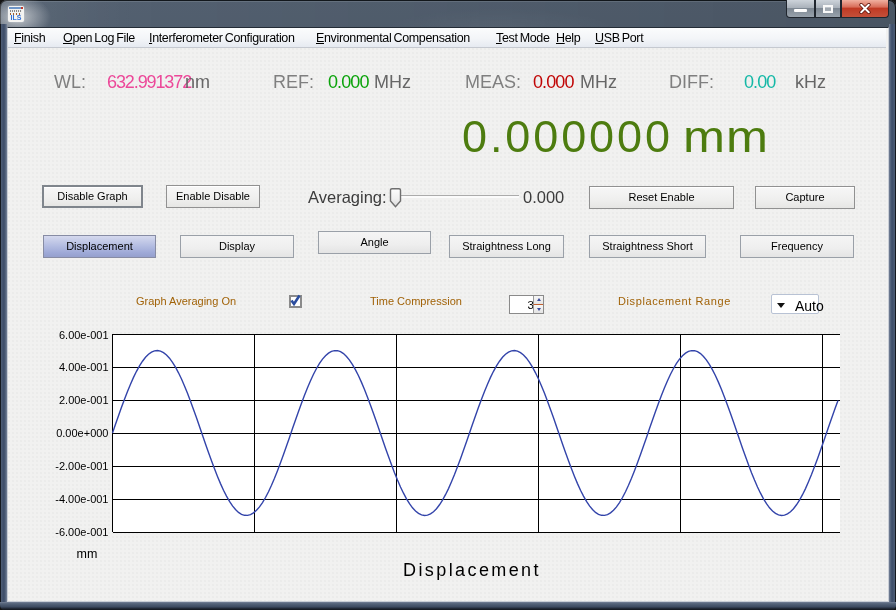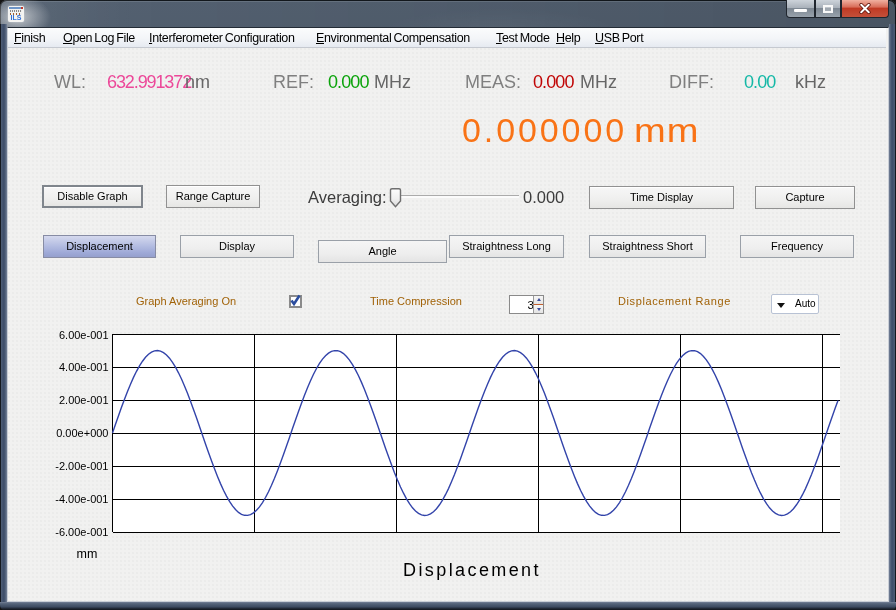--- a/index.html
+++ b/index.html
@@ -14,21 +14,21 @@
 #rb{position:absolute;right:0;top:24px;width:7px;height:580px;background:linear-gradient(270deg,#14181e 0,#14181e 1px,#4e5d75 1px,#3c4c68 4px,#5c6b82 6px,#77839a 7px)}
 #bb{position:absolute;left:0;bottom:0;width:896px;height:8px;border-radius:0 0 5px 5px;background:linear-gradient(180deg,#78849a 0,#5d6b81 1px,#4a596f 3px,#3c4a60 5px,#262f3e 6px,#11151b 8px)}
 
 #menubar{position:absolute;left:0;top:0;width:878px;height:20px;
   background:linear-gradient(180deg,#fbfcfd 0%,#f3f5f8 55%,#e6eaf1 100%);
   border-bottom:1px solid #c5c9d0;font-size:12.5px;letter-spacing:-0.35px;word-spacing:-1px;color:#000;white-space:nowrap;}
 #menubar span{position:absolute;top:3px}
 
 .ro{position:absolute;top:72px;font-size:18px;white-space:nowrap}
 .lbl{color:#7f7f7f}.unit{color:#666}
-#bigtxt{position:absolute;left:462px;top:111px;font-size:34px;color:#f97316;letter-spacing:2.9px}
+#bigtxt{position:absolute;left:462px;top:111px;font-size:45px;color:#4d7c0f;letter-spacing:2.9px}
 
 .btn{position:absolute;height:23px;border:1px solid #919191;background:linear-gradient(180deg,#f7f7f7 0%,#efefee 60%,#e6e6e4 100%);
   font-size:11px;color:#000;text-align:center;line-height:20px;box-shadow:inset 0 1px 0 #fff;}
 .btn.def{border:2px solid #7f858c;line-height:18px}
 .tab{position:absolute;height:23px;border:1px solid #9aa0a8;background:linear-gradient(180deg,#f5f5f5 0%,#eeeeee 60%,#e4e4e4 100%);
   font-size:11px;color:#000;text-align:center;line-height:21px;}
 .tab.sel{background:linear-gradient(180deg,#d5d9ee 0%,#b5bee2 45%,#9ea9d7 80%,#95a0cd 100%);border:1px solid #878ca4;}
 
 .t15{position:absolute;font-size:11px;color:#a16207;white-space:nowrap}
 
@@ -85,41 +85,41 @@
 <span class="ro lbl" style="left:465px">MEAS:</span>
 <span class="ro" style="left:533px;color:#c00505;letter-spacing:-0.9px">0.000</span>
 <span class="ro unit" style="left:580px">MHz</span>
 <span class="ro lbl" style="left:669px">DIFF:</span>
 <span class="ro" style="left:744px;color:#14b8a6;letter-spacing:-0.9px">0.00</span>
 <span class="ro unit" style="left:795px">kHz</span>
 
 <div id="bigtxt">0.000000 <span style="display:inline-block;transform:scaleX(1.12);transform-origin:0 50%;letter-spacing:1px;margin-left:-5px">mm</span></div>
 
 <div class="btn def" style="left:42px;top:185px;width:101px">Disable Graph</div>
-<div class="btn" style="left:166px;top:185px;width:94px">Range Capture</div>
+<div class="btn" style="left:166px;top:185px;width:94px">Enable Disable</div>
 <span class="t15" style="left:308px;top:188px;font-size:16.5px;color:#3c3c3c">Averaging:</span>
 
 <div style="position:absolute;left:401px;top:195px;width:118px;height:3px;background:linear-gradient(180deg,#ababab 0,#ababab 1px,#fbfbfb 1px)"></div>
 <svg style="position:absolute;left:389px;top:188px" width="13" height="20" viewBox="0 0 13 20">
 <defs>
       <linearGradient id="thg" x1="0" y1="0" x2="0" y2="1">
         <stop offset="0" stop-color="#fdfdfd"></stop>
         <stop offset="0.55" stop-color="#efefef"></stop>
         <stop offset="1" stop-color="#dadada"></stop>
       </linearGradient>
     </defs>
 <path d="M1.5 2.2 Q1.5 0.7 3 0.7 L10 0.7 Q11.5 0.7 11.5 2.2 L11.5 13 L6.5 18.8 L1.5 13 Z" fill="url(#thg)" stroke="#6f6f6f" stroke-width="1.4"></path>
   </svg>
 <span class="t15" style="left:523px;top:188px;font-size:16.5px;color:#3c3c3c">0.000</span>
-<div class="btn" style="left:589px;top:186px;width:145px">Time Display</div>
+<div class="btn" style="left:589px;top:186px;width:145px">Reset Enable</div>
 <div class="btn" style="left:755px;top:186px;width:100px">Capture</div>
 
 <div class="tab sel" style="left:43px;top:235px;width:113px">Displacement</div>
 <div class="tab" style="left:180px;top:235px;width:114px">Display</div>
-<div class="tab" style="left:318px;top:240px;width:129px">Angle</div>
+<div class="tab" style="left:318px;top:231px;width:113px">Angle</div>
 <div class="tab" style="left:449px;top:235px;width:115px">Straightness Long</div>
 <div class="tab" style="left:589px;top:235px;width:117px">Straightness Short</div>
 <div class="tab" style="left:740px;top:235px;width:114px">Frequency</div>
 
 <span class="t15" style="left:136px;top:295px">Graph Averaging On</span>
 <div style="position:absolute;left:289px;top:295px;width:13px;height:13px;background:#fff;border:2px solid #8a8a8a">
   <svg width="13" height="13" viewBox="0 0 13 13" style="position:absolute;left:-2px;top:-3px;overflow:visible">
       <path d="M2.5 6.5 L5 10 L10.5 1.5" stroke="#2b4d9e" stroke-width="2.6" fill="none"></path>
     </svg>
 </div>
@@ -127,21 +127,21 @@
 <div style="position:absolute;left:509px;top:295px;width:35px;height:19px;border:1px solid #8a8a8a;background:#fff">
   <span style="position:absolute;right:9px;top:3px;font-size:11.5px">3</span>
   <div style="position:absolute;right:0;top:0;width:10px;height:9px;border-left:1px solid #9a9a9a;border-bottom:1px solid #c06030;background:linear-gradient(#f6f6f6,#e4e4e4)"></div>
   <div style="position:absolute;right:0;bottom:0;width:10px;height:8px;border-left:1px solid #9a9a9a;background:linear-gradient(#f6f6f6,#e4e4e4)"></div>
   <div style="position:absolute;right:2px;top:2px;width:0;height:0;border-left:2.5px solid transparent;border-right:2.5px solid transparent;border-bottom:3.5px solid #3a4a9a"></div>
   <div style="position:absolute;right:2px;bottom:2px;width:0;height:0;border-left:2.5px solid transparent;border-right:2.5px solid transparent;border-top:3.5px solid #3a4a9a"></div>
 </div>
 <span class="t15" style="left:618px;top:295px;letter-spacing:0.6px">Displacement Range</span>
 <div style="position:absolute;left:771px;top:294px;width:48px;height:20px;border:1px solid #b8c2d4;border-radius:2px;background:#fff">
   <div style="position:absolute;left:5px;top:8px;width:0;height:0;border-left:4.5px solid transparent;border-right:4.5px solid transparent;border-top:5px solid #111"></div>
-  <span style="position:absolute;left:23px;top:3px;font-size:10px">Auto</span>
+  <span style="position:absolute;left:23px;top:3px;font-size:14px">Auto</span>
 </div>
 
 <svg id="chart" width="896" height="610" viewBox="0 0 896 610">
   <rect x="112.5" y="334.5" width="727.5" height="197.5" fill="#fff"></rect>
   <g stroke="#000" stroke-width="1" shape-rendering="crispEdges">
     <line x1="112.5" y1="334.5" x2="840" y2="334.5"></line>
     <line x1="112.5" y1="367.4" x2="840" y2="367.4"></line>
     <line x1="112.5" y1="400.3" x2="840" y2="400.3"></line>
     <line x1="112.5" y1="433.2" x2="840" y2="433.2"></line>
     <line x1="112.5" y1="466.1" x2="840" y2="466.1"></line>

